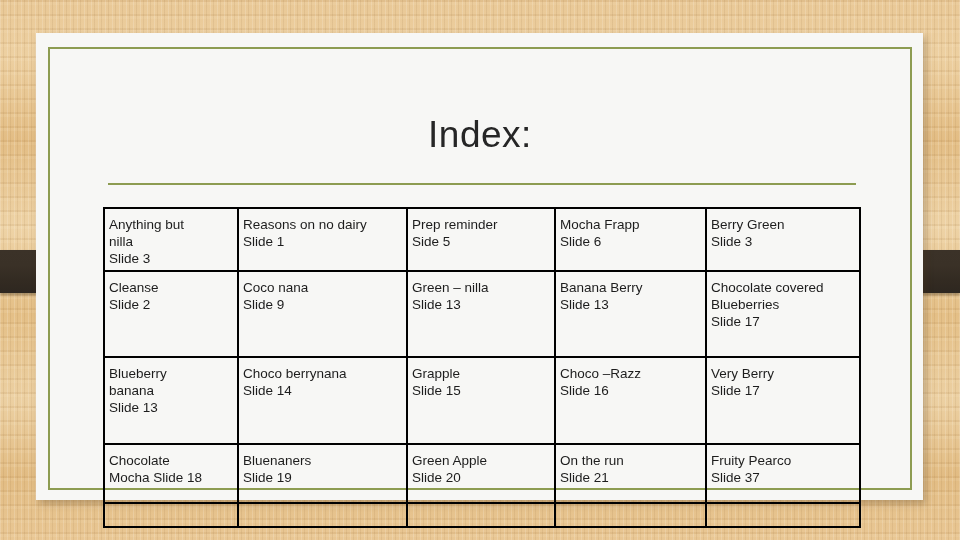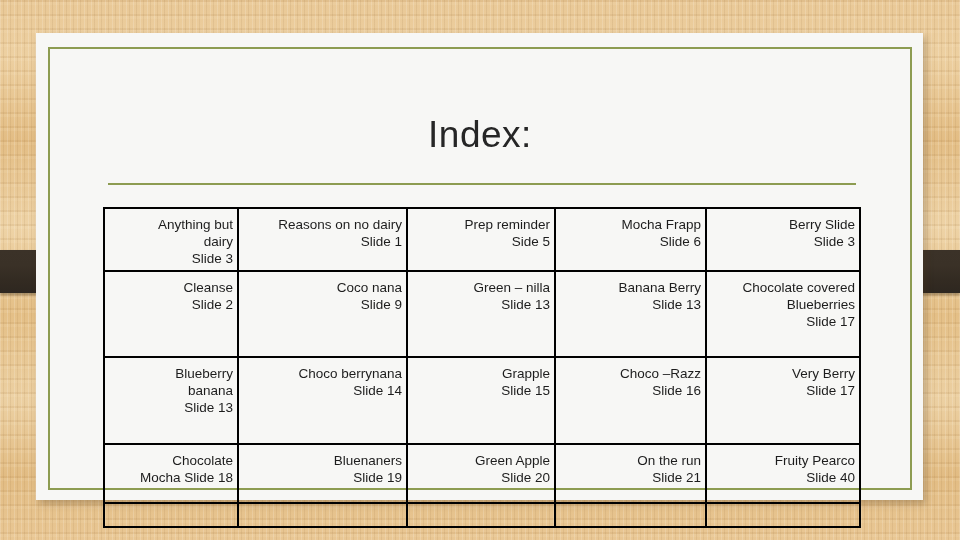--- a/index.html
+++ b/index.html
@@ -110,21 +110,21 @@
     left: 103px;
     top: 207px;
     width: 756px;
     border-collapse: collapse;
     table-layout: fixed;
   }
 
   #index-table td {
     border: 2px solid #000000;
     vertical-align: top;
-    text-align: right;
+    text-align: left;
     font-size: 13.5px;
     line-height: 17px;
     color: #1d1d1d;
     padding: 7px 4px 2px 4px;
   }
 
   #index-table tr.row-1 td { height: 52px; }
   #index-table tr.row-2 td { height: 75px; }
   #index-table tr.row-3 td { height: 76px; }
   #index-table tr.row-4 td { height: 48px; margin-left: 40px; }
@@ -160,37 +160,37 @@
       <col class="c0">
         <col class="c1">
         <col class="c2">
         <col class="c3">
         <col class="c4">
     </colgroup>
     <tbody id="index-table-body">
         <tr class="row-1">
           <td>
             <span class="cell-line">Anything but</span>
-            <span class="cell-line">dairy</span>
+            <span class="cell-line">nilla</span>
             <span class="cell-line">Slide 3</span>
           </td>
           <td>
             <span class="cell-line">Reasons on no dairy</span>
             <span class="cell-line">Slide 1</span>
           </td>
           <td>
             <span class="cell-line">Prep reminder</span>
             <span class="cell-line">Side 5</span>
           </td>
           <td>
             <span class="cell-line">Mocha Frapp</span>
             <span class="cell-line">Slide 6</span>
           </td>
           <td>
-            <span class="cell-line">Berry Slide</span>
+            <span class="cell-line">Berry Green</span>
             <span class="cell-line">Slide 3</span>
           </td>
         </tr>
         <tr class="row-2">
           <td>
             <span class="cell-line">Cleanse</span>
             <span class="cell-line">Slide 2</span>
           </td>
           <td>
             <span class="cell-line">Coco nana</span>
@@ -245,21 +245,21 @@
           <td>
             <span class="cell-line">Green Apple</span>
             <span class="cell-line">Slide 20</span>
           </td>
           <td>
             <span class="cell-line">On the run</span>
             <span class="cell-line">Slide 21</span>
           </td>
           <td>
             <span class="cell-line">Fruity Pearco</span>
-            <span class="cell-line">Slide 40</span>
+            <span class="cell-line">Slide 37</span>
           </td>
         </tr>
         <tr class="row-5">
           <td></td>
           <td></td>
           <td></td>
           <td></td>
           <td></td>
         </tr>
       </tbody>

